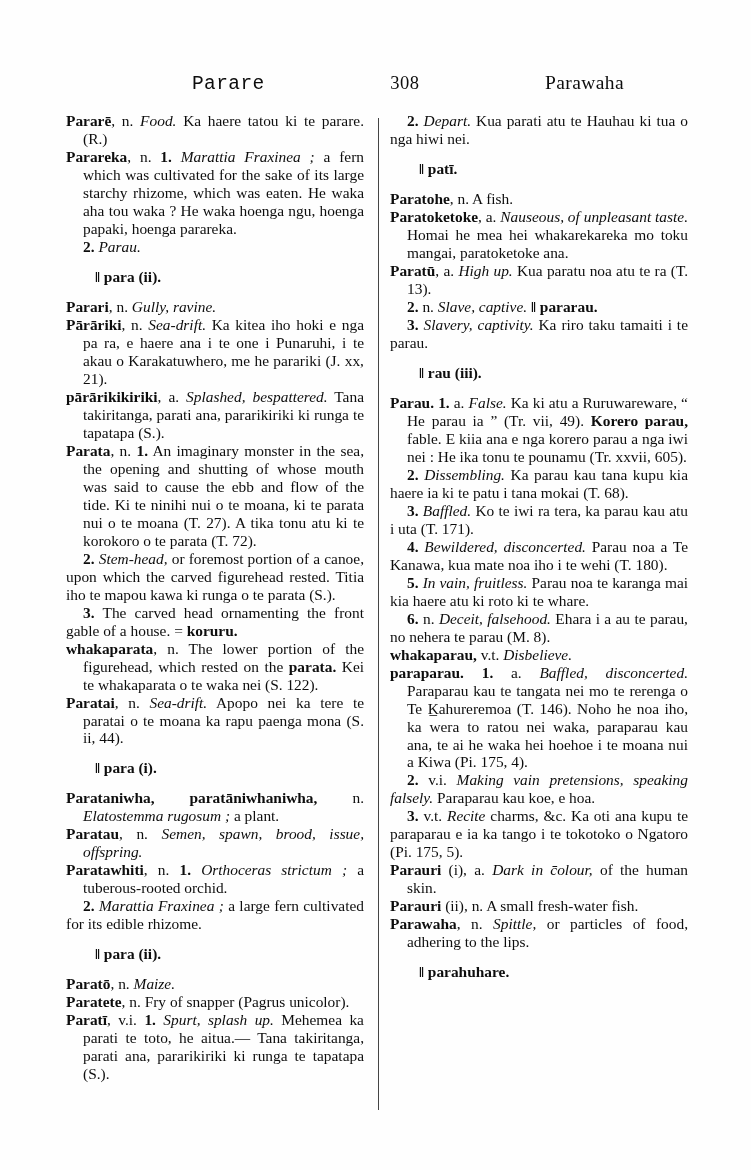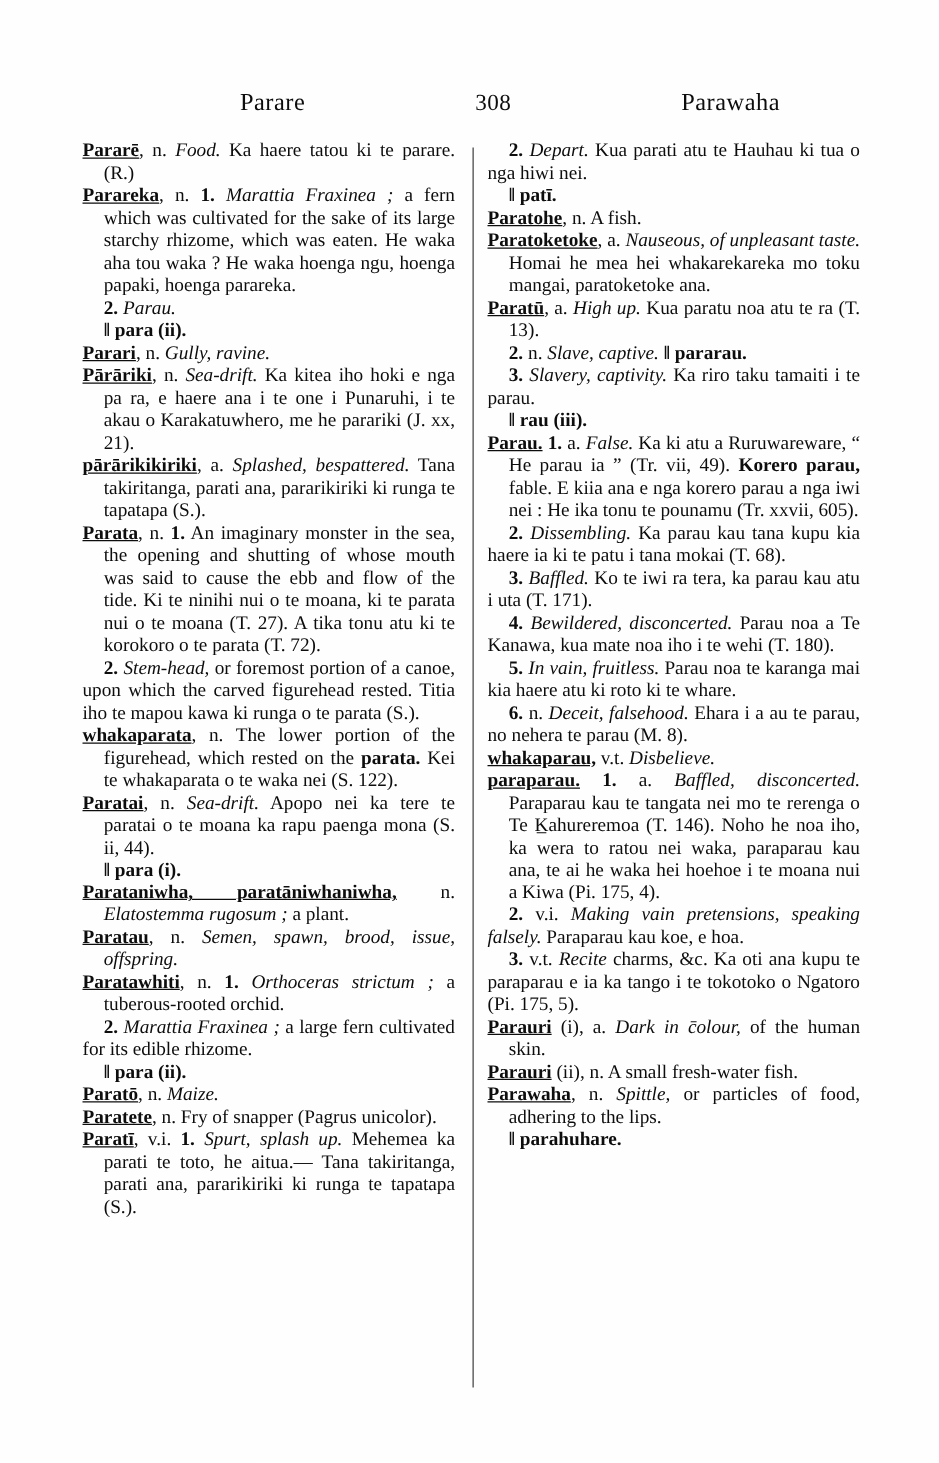--- a/index.html
+++ b/index.html
@@ -29,21 +29,21 @@
     top: 72px;
     left: 66px;
     width: 620px;
     height: 26px;
     display: flex;
     align-items: baseline;
     justify-content: space-between;
     font-size: 19.5px;
     letter-spacing: 0.4px;
   }
-  .running-head .rh-left { flex: 0 0 auto; padding-left: 126px; }
+  .running-head .rh-left { flex: 0 0 auto; padding-left: 126px; font-family: Liberation Mono, monospace; }
   .running-head .rh-center { flex: 0 0 auto; font-size: 18.5px; }
   .running-head .rh-right { flex: 0 0 auto; padding-right: 62px; }
 
   
   .columns {
     position: absolute;
     top: 112px;
     left: 66px;
     width: 622px;
     height: 1010px;
@@ -73,26 +73,26 @@
     margin: 0;
     padding: 0 0 0 17px;
     text-indent: -17px;
   }
   .sense {
     margin: 0;
     padding: 0;
     text-indent: 17px;
   }
   .xref {
-    margin: 0;
+    margin: 12px;
     padding: 0;
     text-indent: 17px;
   }
 
-  .hw { font-weight: bold; text-decoration: underline; }
+  .hw { font-weight: bold; }
   .it { font-style: italic; }
   .bd { font-weight: bold; }
   .num { font-weight: bold; }
   .bar { font-weight: bold; }
   .sp { letter-spacing: 0; }
 </style>
 </head>
 <body>
 
 <div class="page">
@@ -110,20 +110,21 @@
     <div class="col" id="col-left">
         <p class="entry"><span class="hw">Pararē</span><span>,</span> <span class="sp">n.</span>   <span class="it">Food.</span>  <span>Ka haere tatou ki te parare.</span>  <span>(R.)</span></p>
         <p class="entry"><span class="hw">Parareka</span><span>,</span> <span class="sp">n.</span>  <span class="num">1.</span> <span class="it">Marattia Fraxinea ;</span>  <span>a fern which was cultivated for the sake of its large starchy rhizome, which was eaten.  He waka aha tou waka ?  He waka hoenga ngu, hoenga papaki, hoenga parareka.</span></p>
         <p class="sense"><span class="num">2.</span> <span class="it">Parau.</span></p>
         <p class="xref"><span class="bar">‖&nbsp;para (ii).</span></p>
         <p class="entry"><span class="hw">Parari</span><span>,</span> <span class="sp">n.</span>   <span class="it">Gully, ravine.</span></p>
         <p class="entry"><span class="hw">Pārāriki</span><span>,</span> <span class="sp">n.</span>   <span class="it">Sea-drift.</span>  <span>Ka kitea iho hoki e nga pa ra, e haere ana i te one i Punaruhi, i te akau o Karakatuwhero, me he parariki</span>  <span>(J. xx, 21).</span></p>
         <p class="entry"><span class="hw">pārārikikiriki</span><span>,</span> <span class="sp">a.</span>   <span class="it">Splashed, bespattered.</span>  <span>Tana takiritanga, parati ana, pararikiriki ki runga te tapatapa</span>  <span>(S.).</span></p>
         <p class="entry"><span class="hw">Parata</span><span>,</span> <span class="sp">n.</span>  <span class="num">1.</span>  <span>An imaginary monster in the sea, the opening and shutting of whose mouth was said to cause the ebb and flow of the tide.  Ki te ninihi nui o te moana, ki te parata nui o te moana (T. 27).  A tika tonu atu ki te korokoro o te parata (T. 72).</span></p>
         <p class="sense"><span class="num">2.</span> <span class="it">Stem-head,</span>  <span>or foremost portion of a canoe, upon which the carved figurehead rested.  Titia iho te mapou kawa ki runga o te parata (S.).</span></p>
+        <p class="sense"><span class="num">3.</span>  <span>The carved head ornamenting the front gable of a house.   = <span class="bd">koruru.</span></span></p>
         <p class="entry"><span class="hw">whakaparata</span><span>,</span> <span class="sp">n.</span>  <span>The lower portion of the figurehead, which rested on the <span class="bd">parata.</span>  Kei te whakaparata o te waka nei (S. 122).</span></p>
         <p class="entry"><span class="hw">Paratai</span><span>,</span> <span class="sp">n.</span>   <span class="it">Sea-drift.</span>  <span>Apopo nei ka tere te paratai o te moana ka rapu paenga mona (S. ii, 44).</span></p>
         <p class="xref"><span class="bar">‖&nbsp;para (i).</span></p>
         <p class="entry"><span class="hw">Parataniwha, paratāniwhaniwha,</span> <span class="sp">n.</span>   <span class="it">Elatostemma rugosum ;</span>  <span>a plant.</span></p>
         <p class="entry"><span class="hw">Paratau</span><span>,</span> <span class="sp">n.</span>   <span class="it">Semen, spawn, brood, issue, offspring.</span></p>
         <p class="entry"><span class="hw">Paratawhiti</span><span>,</span> <span class="sp">n.</span>  <span class="num">1.</span> <span class="it">Orthoceras strictum ;</span>  <span>a tuberous-rooted orchid.</span></p>
         <p class="sense"><span class="num">2.</span> <span class="it">Marattia Fraxinea ;</span>  <span>a large fern cultivated for its edible rhizome.</span></p>
         <p class="xref"><span class="bar">‖&nbsp;para (ii).</span></p>
         <p class="entry"><span class="hw">Paratō</span><span>,</span> <span class="sp">n.</span>   <span class="it">Maize.</span></p>
         <p class="entry"><span class="hw">Paratete</span><span>,</span> <span class="sp">n.</span>  <span>Fry of snapper (Pagrus unicolor).</span></p>

